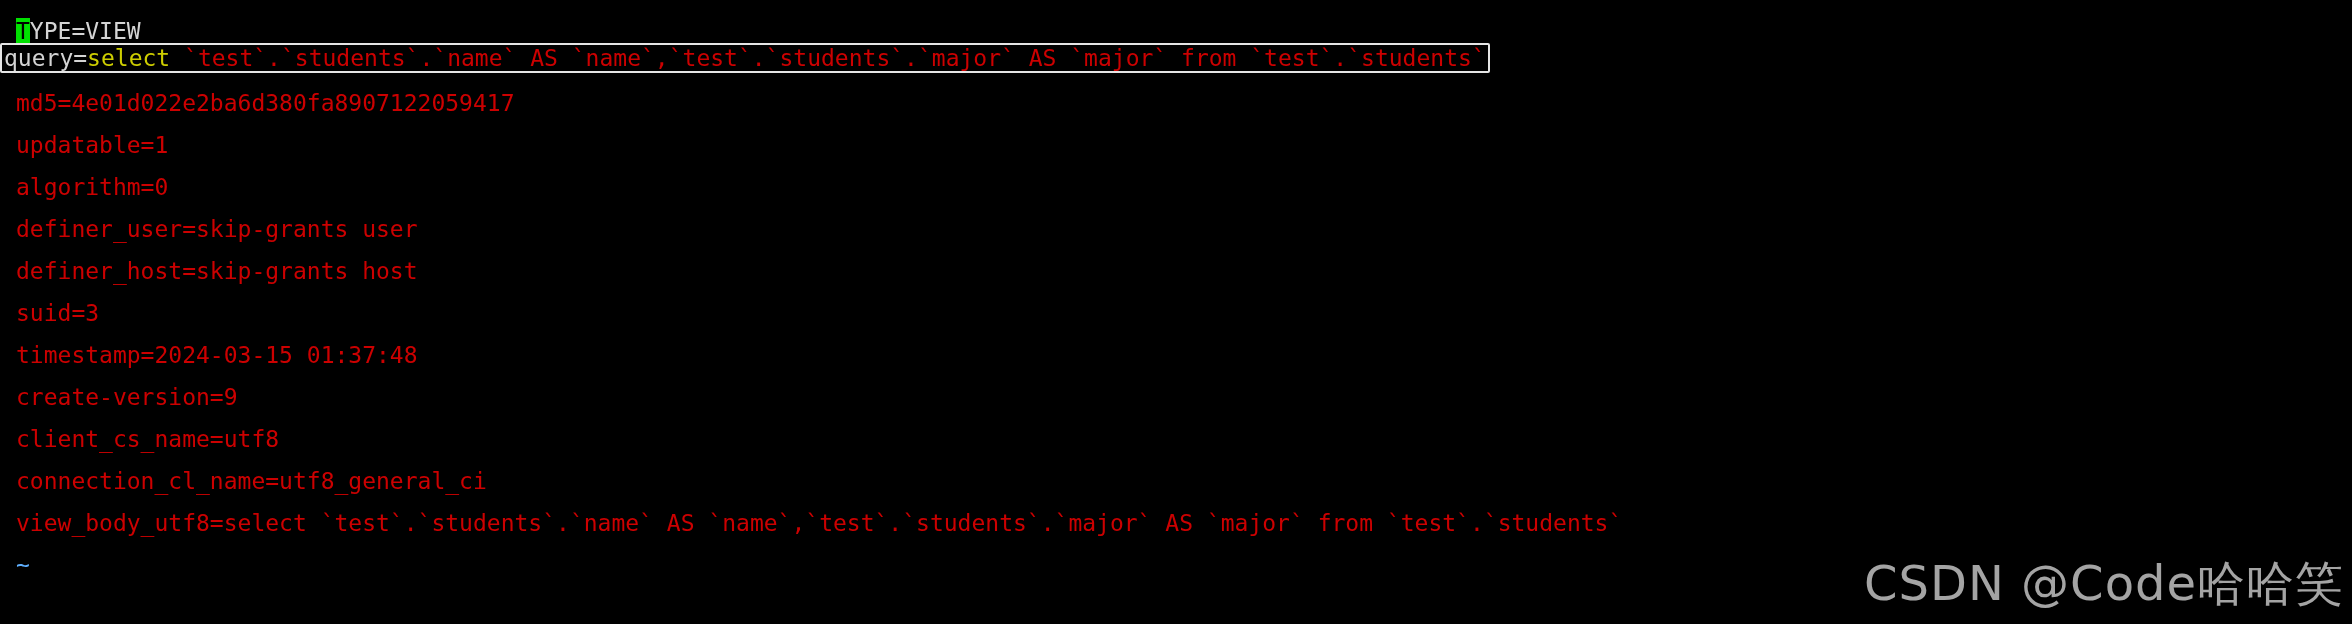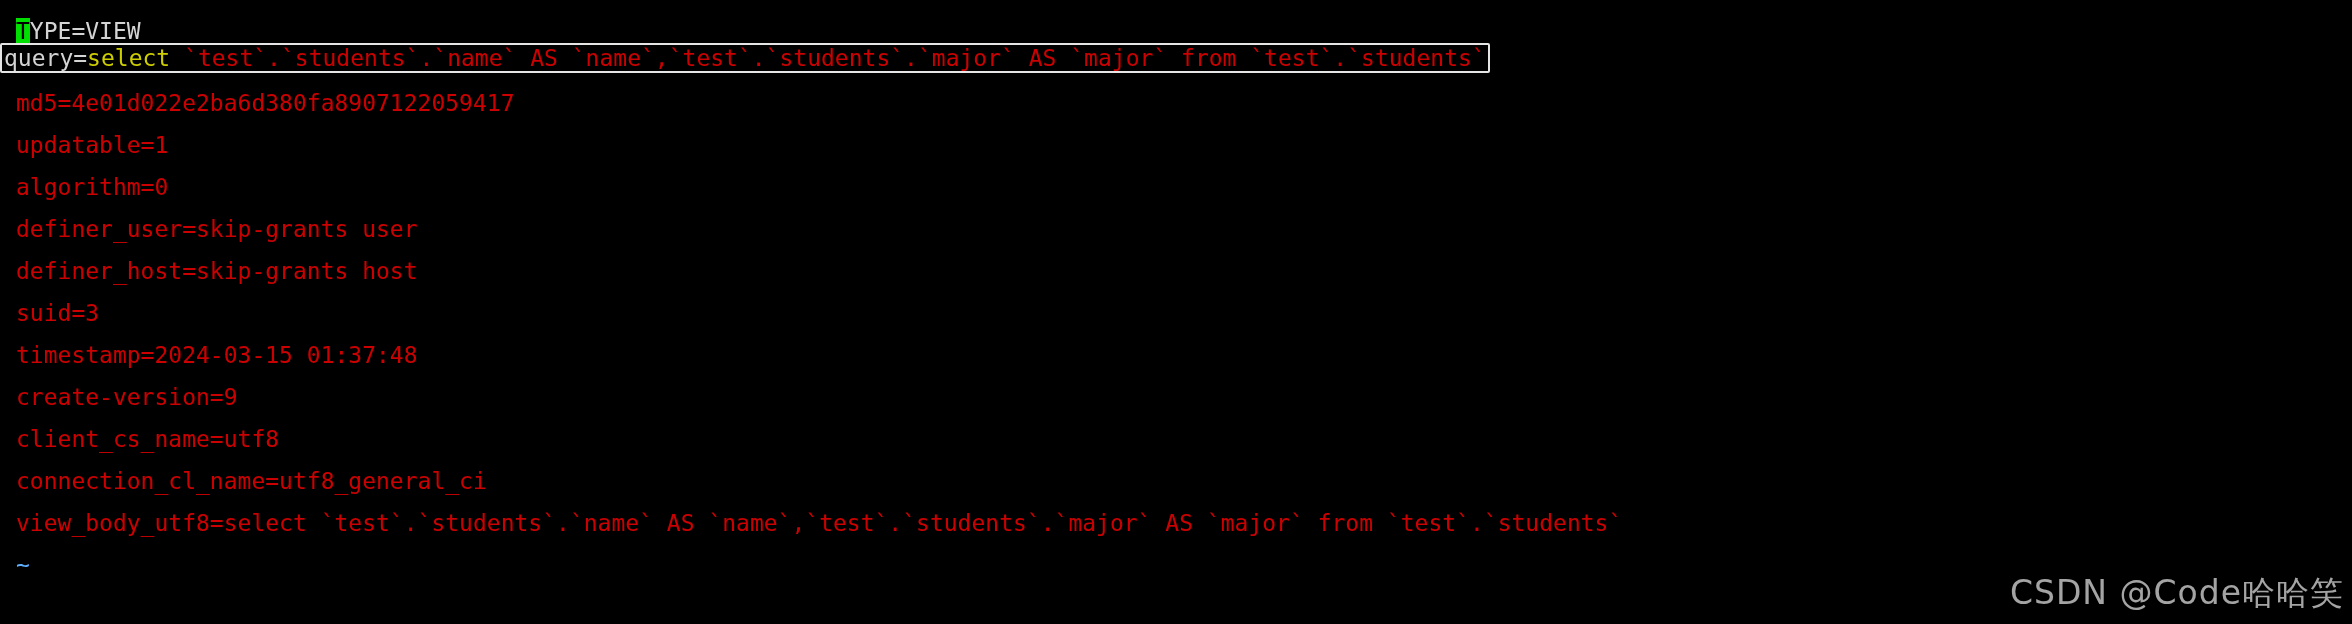--- a/index.html
+++ b/index.html
@@ -55,21 +55,21 @@
     height: 32px;
     line-height: 26px;
     padding-left: 2px;
     margin-top: -1px;
     margin-bottom: -1px;
   }
   .watermark {
     position: absolute;
     right: 8px;
     bottom: 8px;
-    font-size: 33px;
+    font-size: 48px;
     color: #c8c8c8;
     opacity: 0.82;
     font-family: "DejaVu Sans", "Liberation Sans", sans-serif;
     letter-spacing: 1px;
     pointer-events: none;
     white-space: nowrap;
     margin-left: 21px;
   }
   .tilde {
     color: #5fafff;

